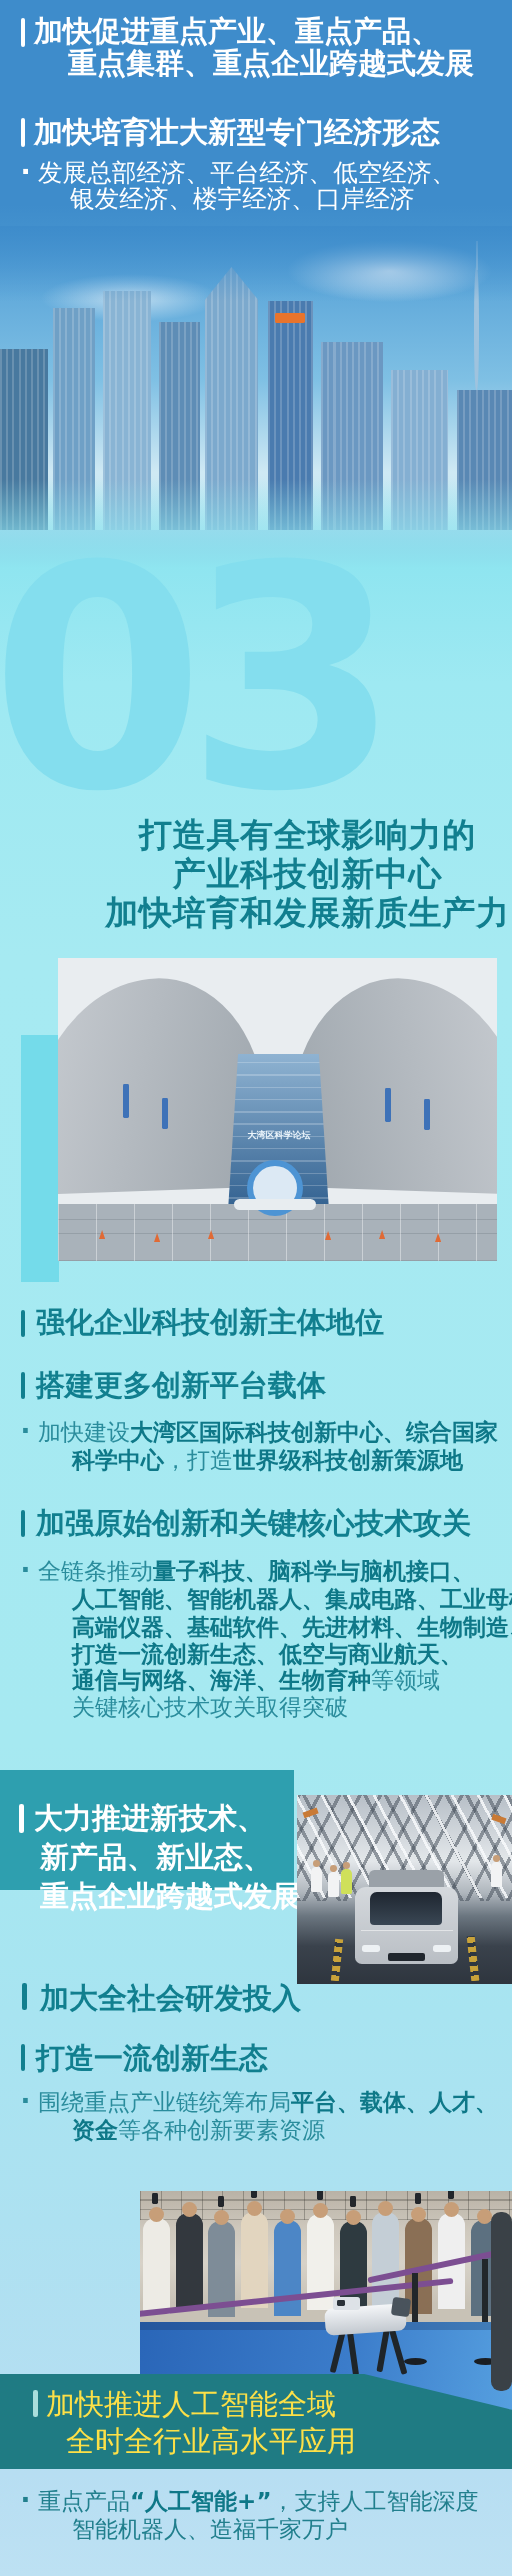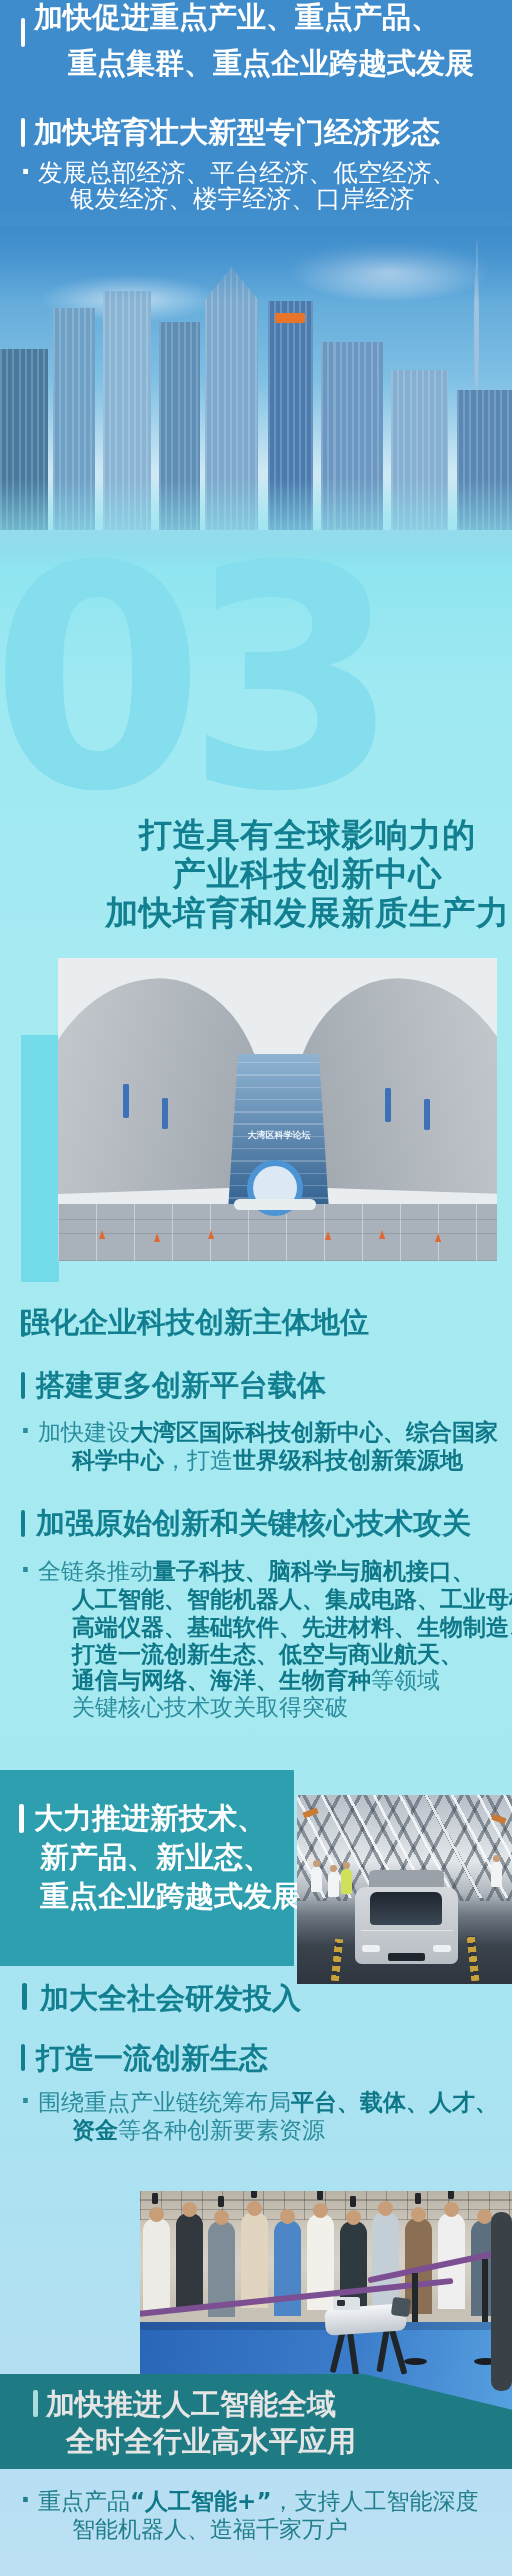--- a/index.html
+++ b/index.html
@@ -10,21 +10,21 @@
   .abs{position:absolute;}
   .t{position:absolute;white-space:nowrap;}
   .hw{font-size:29px;font-weight:700;color:#FFFFFF;line-height:34px;}
   .ht{font-size:29px;font-weight:700;color:#117F8F;line-height:34px;}
   .bw{font-size:24.6px;font-weight:500;color:#FFFFFF;line-height:27px;}
   .bt{font-size:23px;font-weight:500;color:#2A8C9C;line-height:27px;}
   .bt b,.bt strong{font-weight:700;color:#0E7888;}
   .bar{position:absolute;width:4.8px;border-radius:2.1px;}
   .dot{position:absolute;font-weight:700;}
   .bandh{font-size:29px;font-weight:700;color:#FFFFFF;line-height:39px;}
-  .aih{font-size:29px;font-weight:700;color:#e5e5e5;line-height:37px;text-align:right;}
+  .aih{font-size:29px;font-weight:400;color:#fde047;line-height:37px;text-align:right;}
   .chapter-num{position:absolute;left:-9.6px;top:526px;font-size:308px;line-height:1;
     font-weight:800;color:#84DEEE;letter-spacing:-19px;}
   .chapter-title{position:absolute;left:89px;top:815px;width:437px;text-align:center;
     font-size:33px;line-height:39px;font-weight:700;color:#117F8F;letter-spacing:0.7px;}
   .photo{position:absolute;overflow:hidden;}
   .bld{position:absolute;background-image:repeating-linear-gradient(90deg,rgba(255,255,255,.18) 0 2.1px,rgba(255,255,255,0) 2.1px 6.2px);}
   .person{position:absolute;width:27px;height:96px;border-radius:12.3px 12.3px 0 0;}
   .person::before{content:"";position:absolute;top:-11px;left:6.2px;width:15px;height:15px;border-radius:50%;background:#C79E78;}
   .person::after{content:"";position:absolute;top:-24.6px;left:9.6px;width:6.2px;height:11px;background:#22262B;border-radius:1.4px;}
   .person.np::after{display:none;}
@@ -32,21 +32,21 @@
   .wk::before{content:"";position:absolute;top:-6.8px;left:2.1px;width:6.8px;height:6.8px;border-radius:50%;background:#C79E78;}
   .cone{position:absolute;width:6.2px;height:9px;background:#E06A35;clip-path:polygon(50% 0,100% 100%,0 100%);}
   .leg{position:absolute;width:5.5px;background:#1F2529;border-radius:2.1px;}
 </style>
 </head>
 <body>
 
 <div class="page">
 
   <span class="bar" style="left:20.5px;top:18px;height:29px;background:#FFFFFF;"></span>
-  <div class="t hw" style="left:34px;top:0;">加快促进重点产业、重点产品、</div>
+  <div class="t hw" style="left:34px;top:14px;">加快促进重点产业、重点产品、</div>
   <div class="t hw" style="left:68px;top:46px;">重点集群、重点企业跨越式发展</div>
 
   <span class="bar" style="left:20.5px;top:118px;height:29px;background:#FFFFFF;"></span>
   <div class="t hw" style="left:34px;top:115px;">加快培育壮大新型专门经济形态</div>
 
   <span class="dot" style="left:20.5px;top:156px;font-size:27px;color:#FFFFFF;">·</span>
   <div class="t bw" style="left:38px;top:159px;">发展总部经济、平台经济、低空经济、</div>
   <div class="t bw" style="left:70px;top:185px;">银发经济、楼宇经济、口岸经济</div>
 
   <div class="photo" style="left:0;top:226px;width:513px;height:342px;">
@@ -92,41 +92,41 @@
     <div class="abs" style="left:366px;top:141px;width:6.2px;height:31px;background:#3E72B8;border-radius:1.4px;"></div>
     <span class="cone" style="left:41px;top:272px;"></span>
     <span class="cone" style="left:96px;top:275px;"></span>
     <span class="cone" style="left:150px;top:272px;"></span>
     <span class="cone" style="left:267px;top:273px;"></span>
     <span class="cone" style="left:321px;top:272px;"></span>
     <span class="cone" style="left:377px;top:275px;"></span>
   </div>
 
   <span class="bar" style="left:20.5px;top:1310px;height:27px;background:#117F8F;"></span>
-  <div class="t ht" style="left:21px;top:1305px;">强化企业科技创新主体地位</div>
+  <div class="t ht" style="left:36px;top:1305px;">强化企业科技创新主体地位</div>
 
   <span class="bar" style="left:20.5px;top:1372px;height:27px;background:#117F8F;"></span>
   <div class="t ht" style="left:36px;top:1368px;">搭建更多创新平台载体</div>
 
   <span class="dot" style="left:20.5px;top:1416px;font-size:26px;color:#2A8C9C;">·</span>
   <div class="t bt" style="left:72px;top:1447px;"><b>科学中心</b><span>，打造</span><b>世界级科技创新策源地</b></div>
   <div class="t bt" style="left:38px;top:1419px;"><span>加快建设</span><b>大湾区国际科技创新中心、综合国家</b></div>
 
   <span class="bar" style="left:20.5px;top:1510px;height:27px;background:#117F8F;"></span>
   <div class="t ht" style="left:36px;top:1506px;">加强原始创新和关键核心技术攻关</div>
 
   <span class="dot" style="left:20.5px;top:1555px;font-size:26px;color:#2A8C9C;">·</span>
   <div class="t bt" style="left:38px;top:1558px;"><span>全链条推动</span><b>量子科技、脑科学与脑机接口、</b></div>
   <div class="t bt" style="left:72px;top:1586px;"><b>人工智能、智能机器人、集成电路、工业母机、</b></div>
   <div class="t bt" style="left:72px;top:1614px;"><b>高端仪器、基础软件、先进材料、生物制造、</b></div>
   <div class="t bt" style="left:72px;top:1641px;"><b>打造一流创新生态、低空与商业航天、</b></div>
   <div class="t bt" style="left:72px;top:1694px;"><span>关键核心技术攻关取得突破</span></div>
   <div class="t bt" style="left:72px;top:1667px;"><b>通信与网络、海洋、生物育种</b><span>等领域</span></div>
 
-  <div class="abs" style="left:0;top:1770px;width:294px;height:196px;background:#2E9FAF;">
+  <div class="abs" style="left:0;top:1770px;width:294px;height:120px;background:#2E9FAF;">
     <span class="bar" style="left:19px;top:34px;height:29px;background:#FFFFFF;"></span>
     <div class="t bandh" style="left:34px;top:29px;">大力推进新技术、</div>
     <div class="t bandh" style="left:40px;top:68px;">新产品、新业态、</div>
     <div class="t bandh" style="left:40px;top:107px;">重点企业跨越式发展</div>
   </div>
 
   <div class="photo" style="left:297px;top:1795px;width:216px;height:189px;">
     <div class="abs" style="inset:0;background:linear-gradient(180deg,#B7BFC7 0%,#E3E7EA 35%,#AEB5BC 52%,#6B7680 64%,#3A424C 80%,#2E353E 100%);"></div>
     <div class="abs" style="left:0;top:0;width:216px;height:106px;background:repeating-linear-gradient(118deg,rgba(62,72,84,.5) 0 3.4px,rgba(62,72,84,0) 3.4px 18px),repeating-linear-gradient(62deg,rgba(62,72,84,.5) 0 3.4px,rgba(62,72,84,0) 3.4px 18px);"></div>
     <div class="abs" style="left:0;top:0;width:216px;height:103px;background:repeating-linear-gradient(62deg,rgba(248,250,252,.85) 0 2.7px,rgba(248,250,252,0) 2.7px 23px);"></div>

